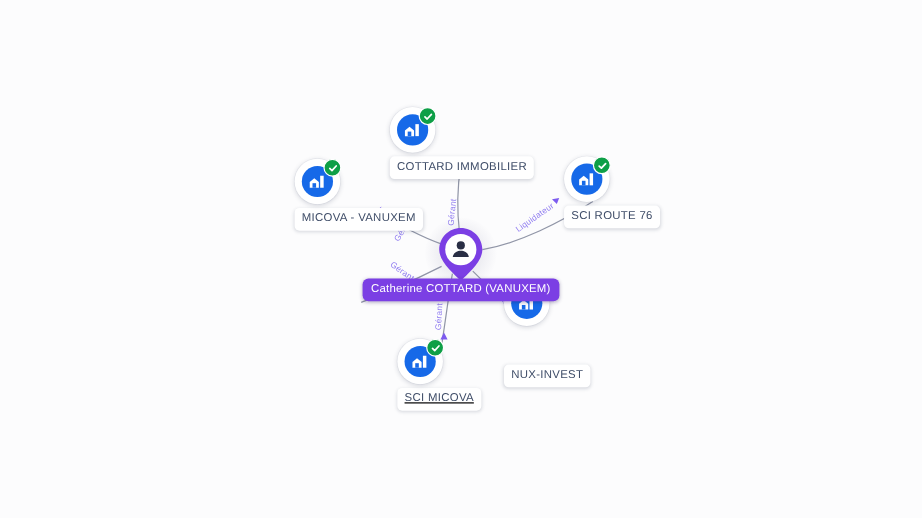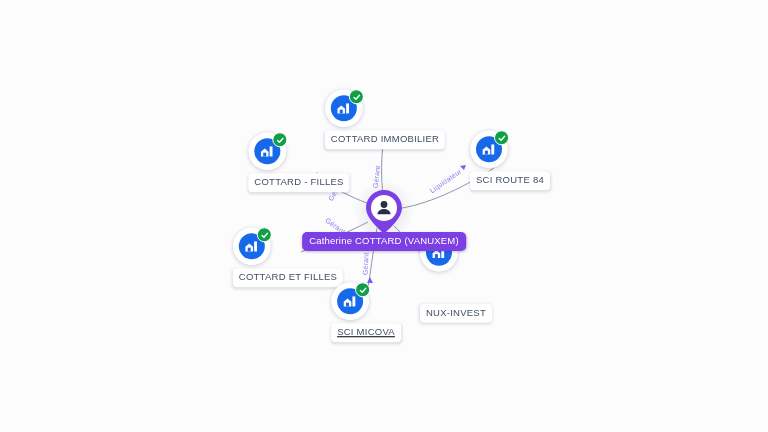--- a/index.html
+++ b/index.html
@@ -204,58 +204,41 @@
           <rect x="3.9" y="9.4" width="3" height="3.8" fill="#1669e8"></rect>
           <rect x="10.3" y="3.2" width="2.9" height="10" fill="#ffffff"></rect>
         </svg>
       </div>
       <span class="verified">
         <svg width="8" height="8" viewBox="0 0 10 10">
             <path d="M1.6 5.2 L3.9 7.4 L8.3 2.6" stroke="#ffffff" stroke-width="1.8" fill="none" stroke-linecap="round" stroke-linejoin="round"></path>
           </svg>
       </span>
     </div>
-    <div class="node-label">COTTARD - FILLES</div>
+    <div class="node-label">MICOVA - VANUXEM</div>
   </div>
 
   <div class="node" style="left:510px; top:160px;">
     <div class="node-disc">
       <div class="node-icon-circle">
         <svg width="16" height="16" viewBox="0 0 16 16" aria-hidden="true">
           <path fill="#ffffff" d="M1.6 8.4 L5.4 5.3 L9.2 8.4 V13.2 H1.6 Z"></path>
           <rect x="3.9" y="9.4" width="3" height="3.8" fill="#1669e8"></rect>
           <rect x="10.3" y="3.2" width="2.9" height="10" fill="#ffffff"></rect>
         </svg>
       </div>
       <span class="verified">
         <svg width="8" height="8" viewBox="0 0 10 10">
             <path d="M1.6 5.2 L3.9 7.4 L8.3 2.6" stroke="#ffffff" stroke-width="1.8" fill="none" stroke-linecap="round" stroke-linejoin="round"></path>
           </svg>
       </span>
     </div>
-    <div class="node-label">SCI ROUTE 84</div>
-  </div>
-
-  <div class="node" style="left:288px; top:257px;">
-    <div class="node-disc">
-      <div class="node-icon-circle">
-        <svg width="16" height="16" viewBox="0 0 16 16" aria-hidden="true">
-          <path fill="#ffffff" d="M1.6 8.4 L5.4 5.3 L9.2 8.4 V13.2 H1.6 Z"></path>
-          <rect x="3.9" y="9.4" width="3" height="3.8" fill="#1669e8"></rect>
-          <rect x="10.3" y="3.2" width="2.9" height="10" fill="#ffffff"></rect>
-        </svg>
-      </div>
-      <span class="verified">
-        <svg width="8" height="8" viewBox="0 0 10 10">
-            <path d="M1.6 5.2 L3.9 7.4 L8.3 2.6" stroke="#ffffff" stroke-width="1.8" fill="none" stroke-linecap="round" stroke-linejoin="round"></path>
-          </svg>
-      </span>
-    </div>
-    <div class="node-label">COTTARD ET FILLES</div>
-  </div>
+    <div class="node-label">SCI ROUTE 76</div>
+  </div>
+
 
   <div class="node" style="left:456px; top:278px;gap:29px;">
     <div class="node-disc">
       <div class="node-icon-circle">
         <svg width="16" height="16" viewBox="0 0 16 16" aria-hidden="true">
           <path fill="#ffffff" d="M1.6 8.4 L5.4 5.3 L9.2 8.4 V13.2 H1.6 Z"></path>
           <rect x="3.9" y="9.4" width="3" height="3.8" fill="#1669e8"></rect>
           <rect x="10.3" y="3.2" width="2.9" height="10" fill="#ffffff"></rect>
         </svg>
       </div>

